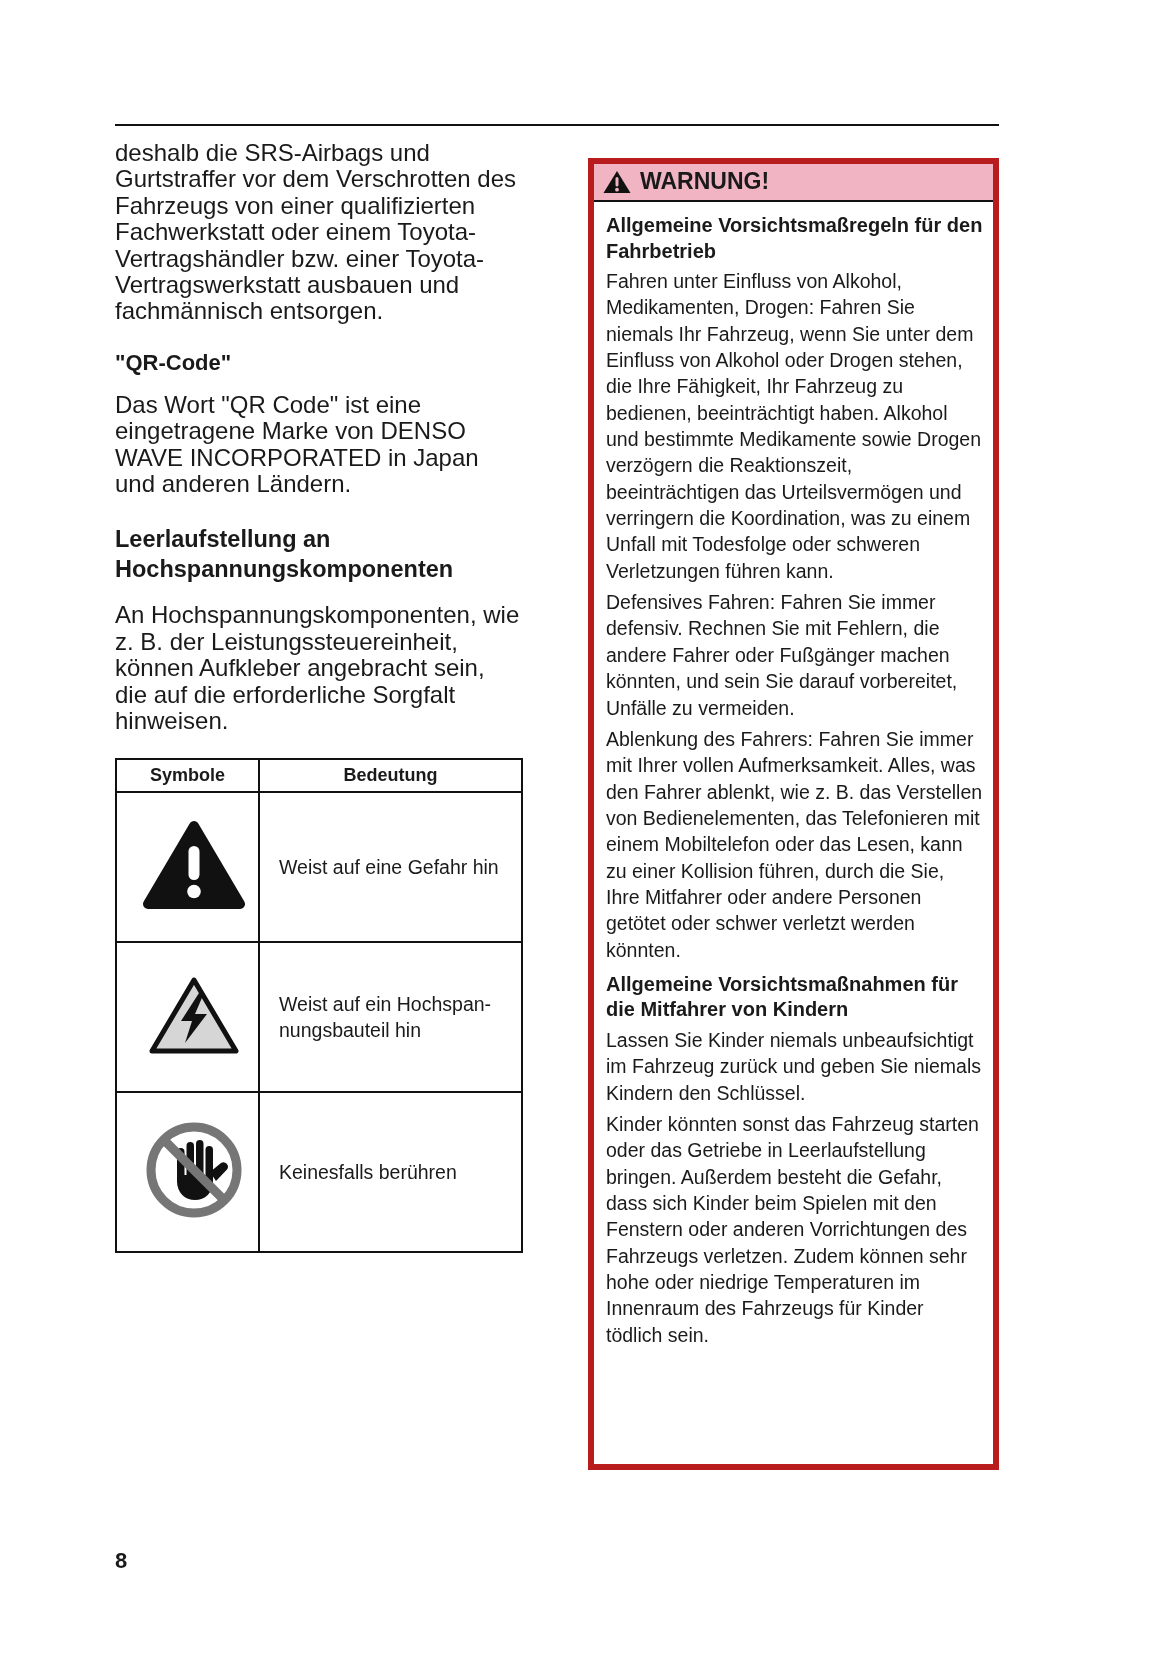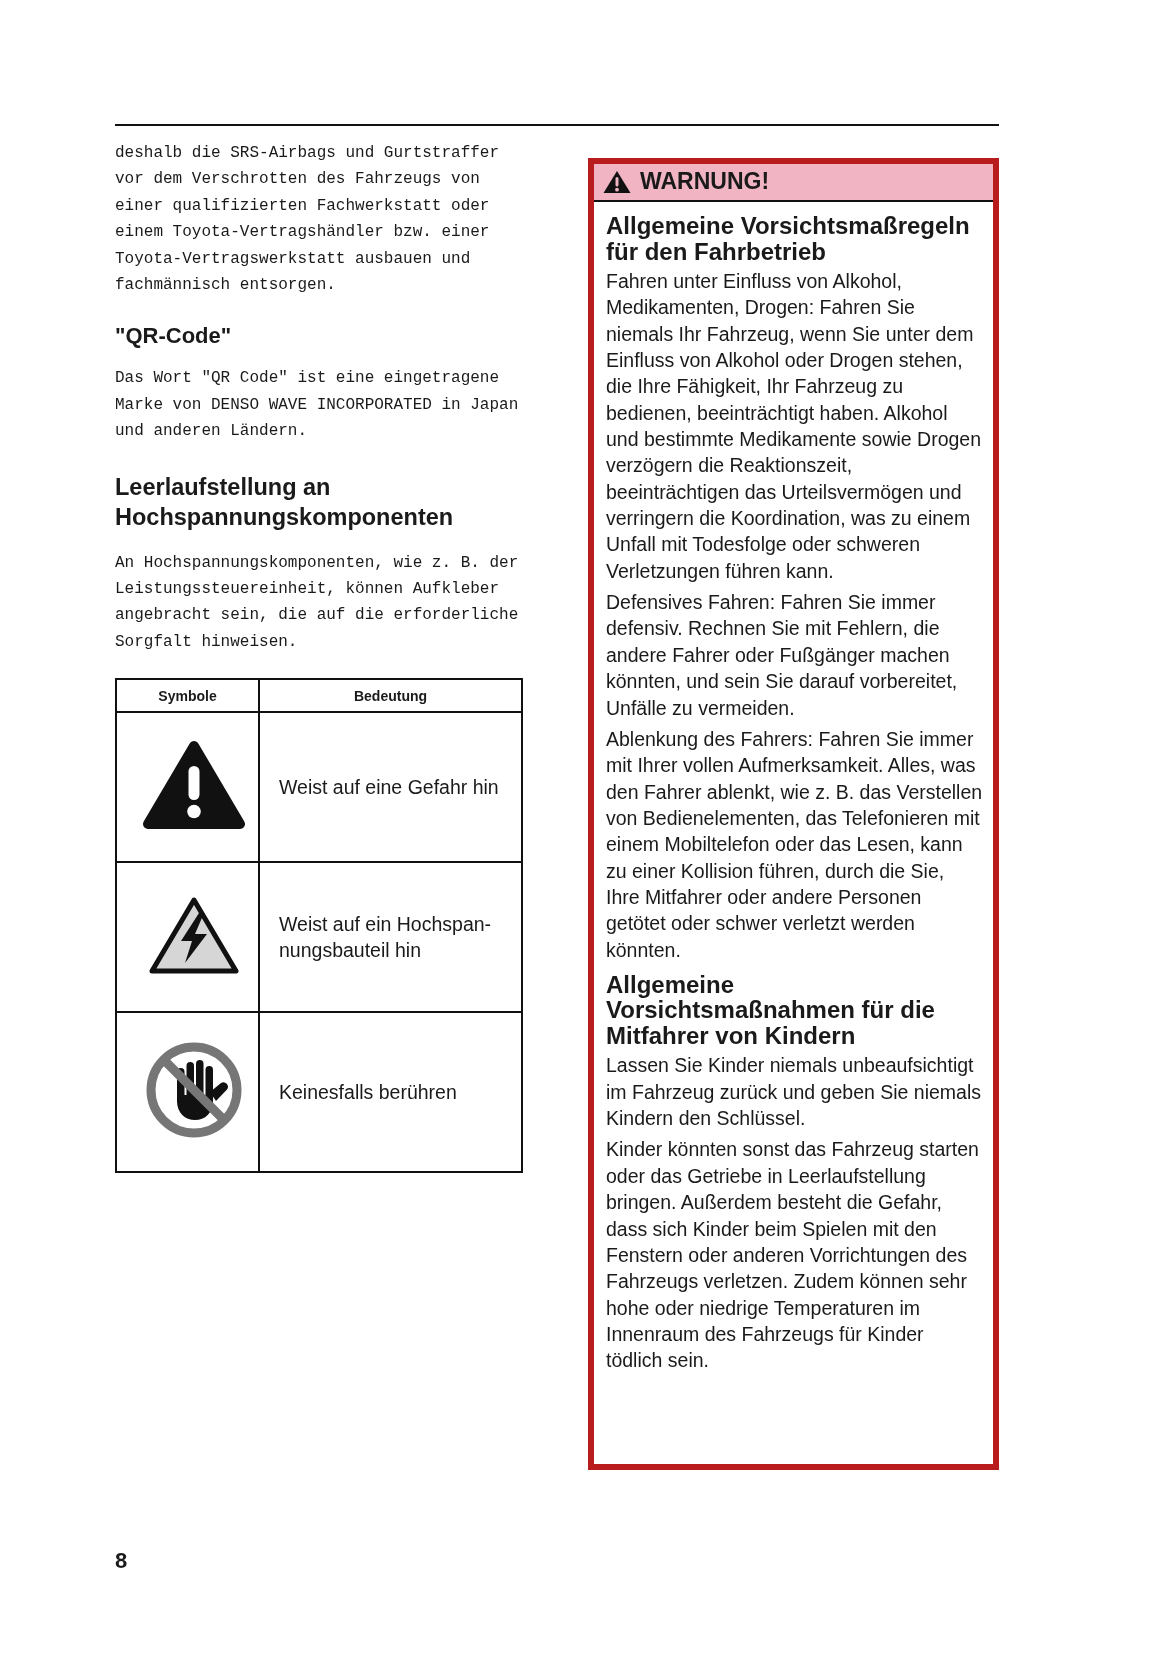--- a/index.html
+++ b/index.html
@@ -11,32 +11,32 @@
     color: #1a1a1a;
     position: relative;
     overflow: hidden;
   }
   .top-rule {
     position: absolute; left: 115px; top: 124px;
     width: 884px; height: 2px; background: #111;
   }
   
   .left-col { position: absolute; left: 115px; top: 140px; width: 408px; }
-  .body-text { font-size: 16px; line-height: 26.4px; margin: 0; font-family: Liberation Mono, monospace; }
+  .body-text { font-size: 24px; line-height: 26.4px; margin: 0; }
   .intro-p      { margin: 0 0 25px 0; }
   .qr-heading   { font-size: 22px; font-weight: bold; margin: 0 0 16px 0; }
   .qr-text      { margin: 0 0 27px 0; }
   .sym-heading  { font-size: 23.5px; line-height: 30px; font-weight: bold; margin: 0 0 18px 0; }
   .sym-intro    { margin: 0 0 23px 0; }
   .sym-note     { margin: 0 0 9px 0; }
 
   table.sym-table { border-collapse: collapse; width: 100%; }
   table.sym-table th, table.sym-table td { border: 2px solid #111; padding-left: 19px; }
   table.sym-table th {
-    font-size: 14px; font-weight: bold; text-align: center;
+    font-size: 18px; font-weight: bold; text-align: center;
     padding: 4px 2px; height: 33px;
   }
   th.col-symbole { width: 143px; }
   td.sym-cell { text-align: center; vertical-align: middle; height: 150px; padding: 6px; }
   td.meaning-cell {
     font-size: 19.5px; line-height: 26px; vertical-align: middle;
     padding: 8px 8px 8px 13px; white-space: pre-line;
   }
   tr.sym-row:last-child td { height: 160px; }
 
@@ -45,21 +45,21 @@
   .warnbox { border: 6px solid #b91c1c; background: #fff; }
   .warnbox-header {
     display: flex; align-items: center; gap: 8px;
     padding: 4px 8px 5px 8px;
     border-bottom: 2px solid #111;
     font-size: 23px; font-weight: bold;
   }
   .warn-icon { display: inline-flex; align-items: center; }
   .warnbox-body { padding: 9px 10px 16px 12px; min-height: 1262px; }
   .warnbox-body h4 {
-    font-size: 24px; line-height: 25.5px; font-weight: bold;
+    font-size: 20px; line-height: 25.5px; font-weight: bold;
     margin: 9px 0 4px 0;
   }
   .warnbox-body h4:first-child { margin-top: 2px; }
   .warnbox-body p {
     font-size: 19.5px; line-height: 26.35px;
     margin: 0 0 5px 0;
   }
   .page-number {
     position: absolute; left: 115px; top: 1548px;
     font-size: 22px; font-weight: bold;

